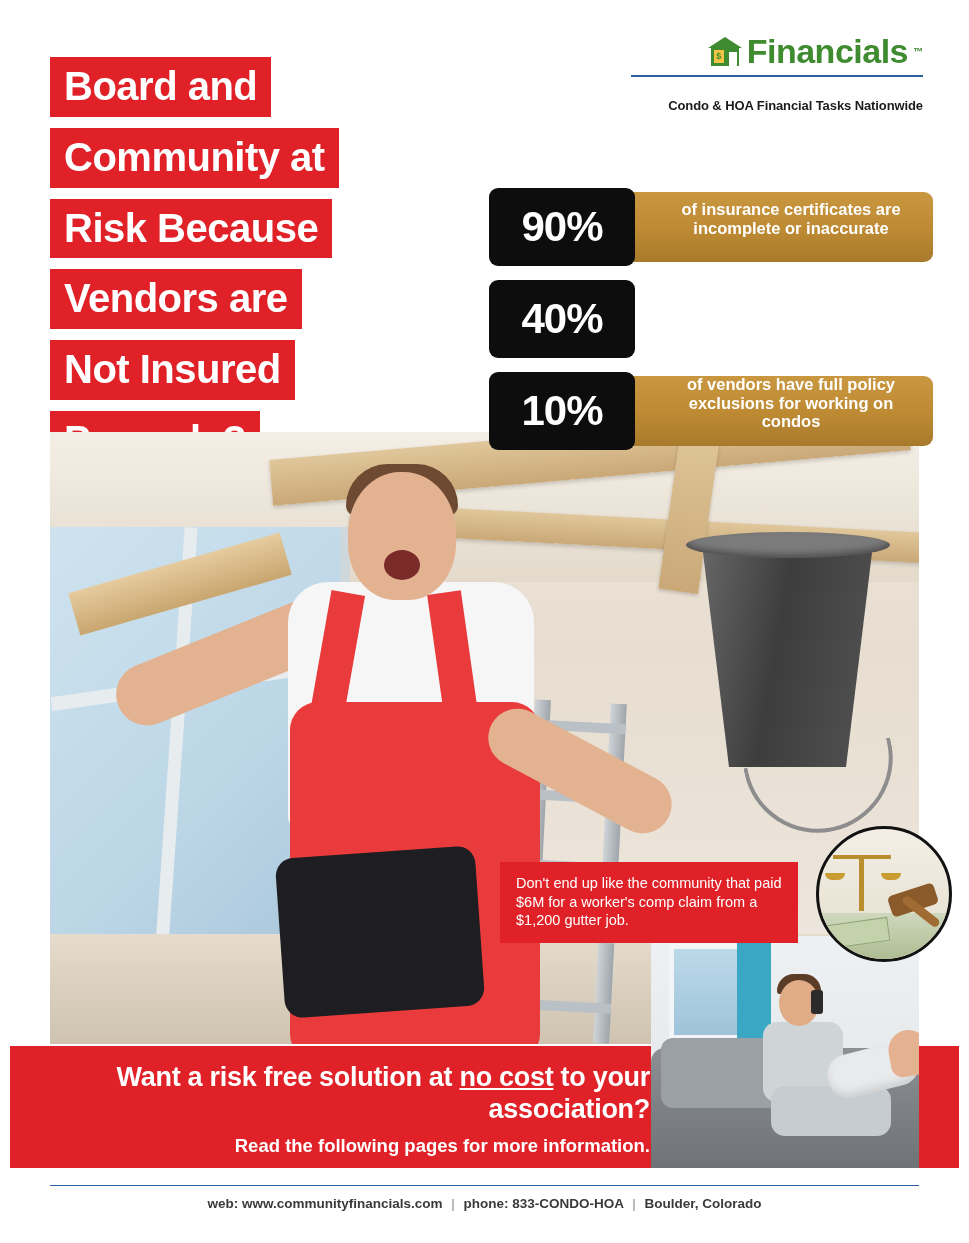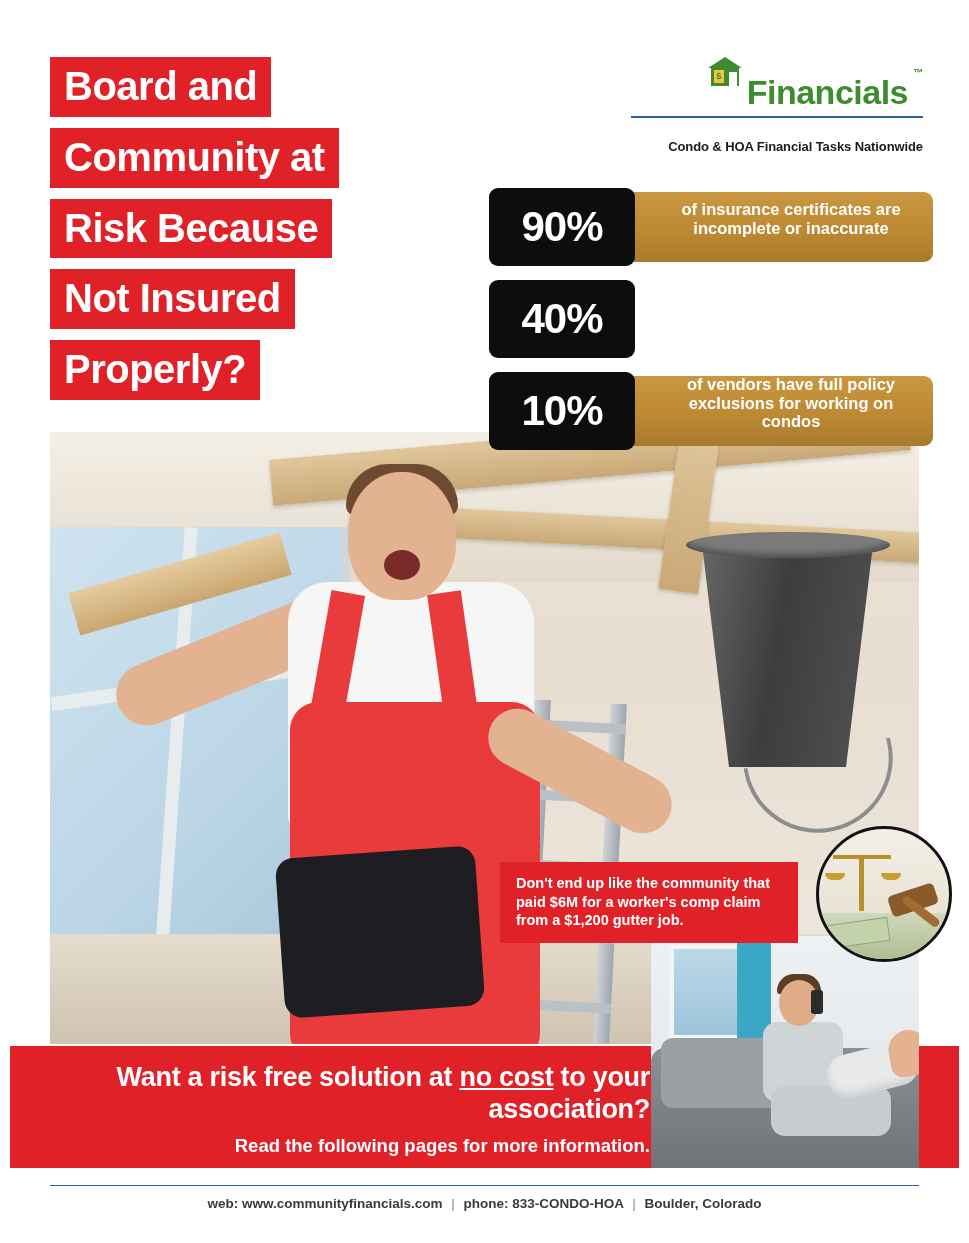--- a/index.html
+++ b/index.html
@@ -80,21 +80,20 @@
     position: absolute;
     right: 5px; top: 15px;
     width: 8px; height: 14px;
     background: #ffffff;
   }
   .logo-word2 {
     font-size: 34px;
     font-weight: bold;
     color: #3f8b2f;
     letter-spacing: -0.5px;
-    margin-top: 41px;
   }
   .logo-tm {
     font-size: 10px;
     color: #3f8b2f;
     vertical-align: super;
     font-weight: bold;
   }
   .logo-rule {
     border-top: 2px solid #2c5f9e;
     margin-top: 4px;
@@ -288,21 +287,21 @@
 
   
   .photo-caption {
     position: absolute;
     left: 500px;
     top: 862px;
     width: 298px;
     background: #e02128;
     color: #ffffff;
     font-size: 14.5px;
-    font-weight: bold;
+    font-weight: normal;
     line-height: 1.28;
     padding: 12px 14px 13px 16px;
     z-index: 6;
   }
 
   
   .inset-circle {
     position: absolute;
     left: 816px;
     top: 826px;
@@ -426,20 +425,21 @@
       <span class="logo-tm">™</span>
     </div>
     <div class="logo-rule"></div>
     <div class="logo-tag">Condo &amp; HOA Financial Tasks Nationwide</div>
   </div>
 
   <div class="headline">
     <div class="hl">Board and</div>
     <div class="hl">Community at</div>
     <div class="hl">Risk Because</div>
+    <div class="hl">Vendors are</div>
     <div class="hl">Not Insured</div>
     <div class="hl">Properly?</div>
   </div>
 
   <div class="stats">
     <div class="stat">
       <div class="desc">of insurance certificates are incomplete or inaccurate</div>
       <div class="pct">90%</div>
     </div>
     <div class="stat">

